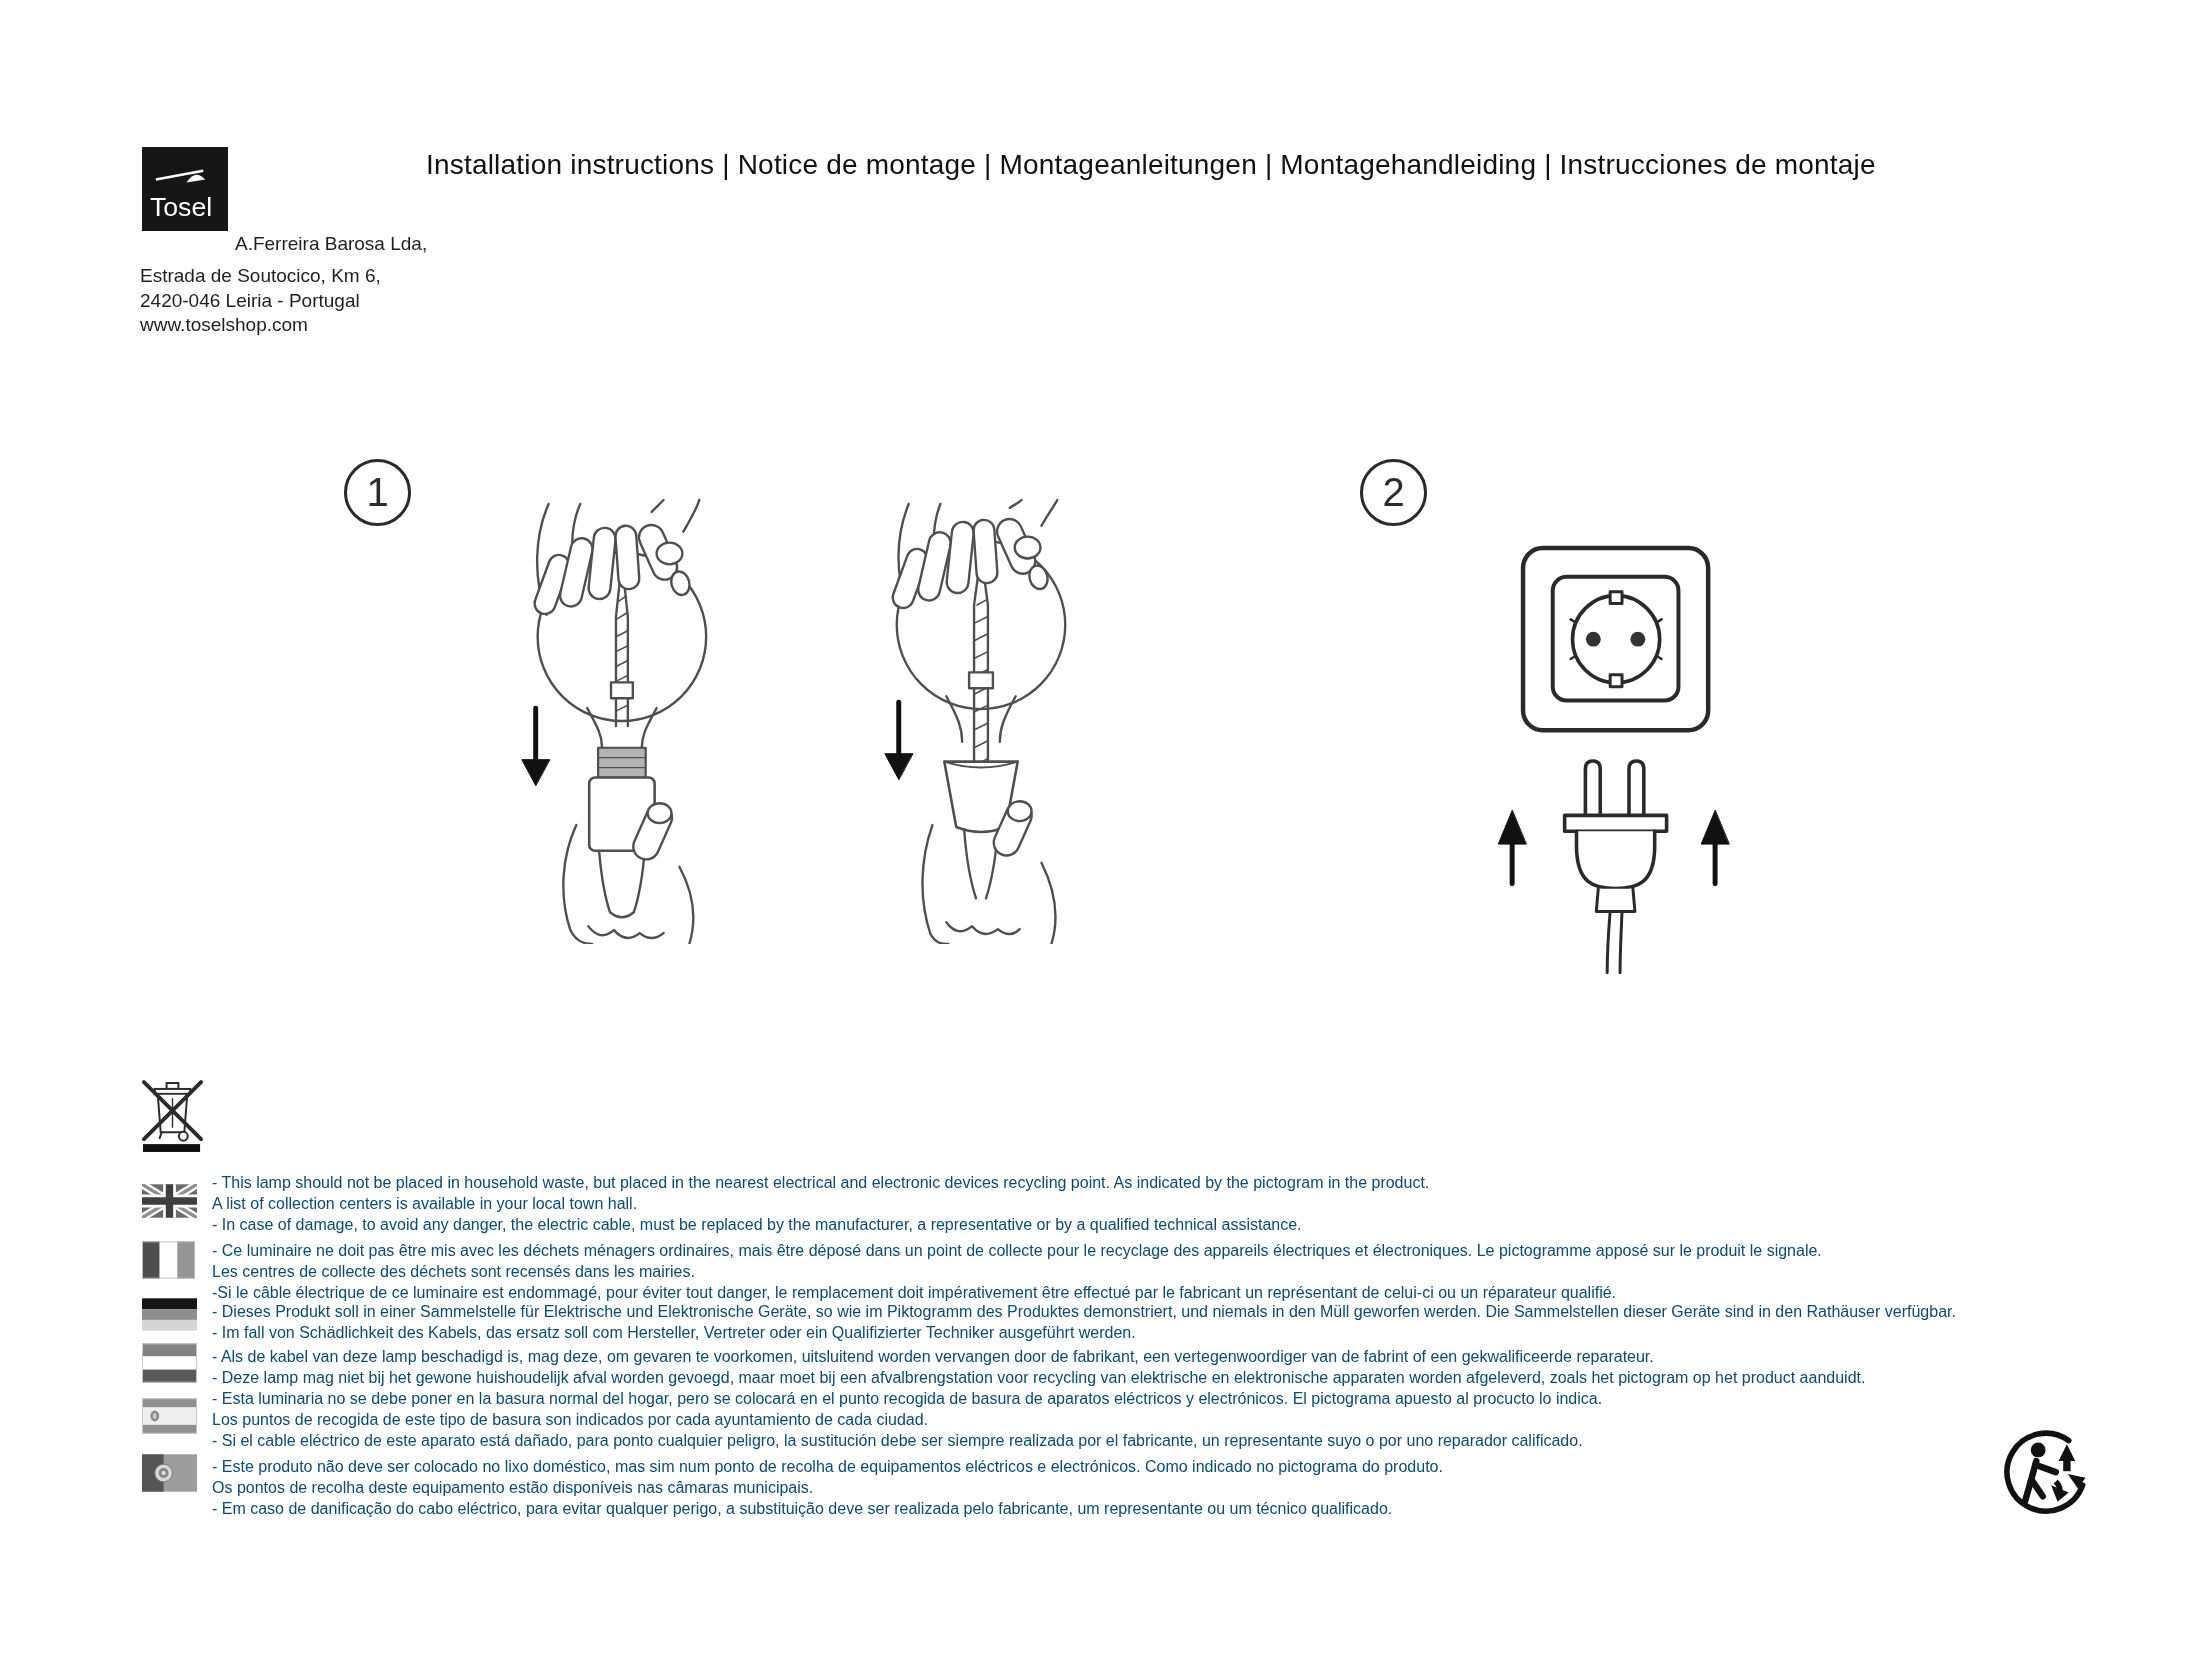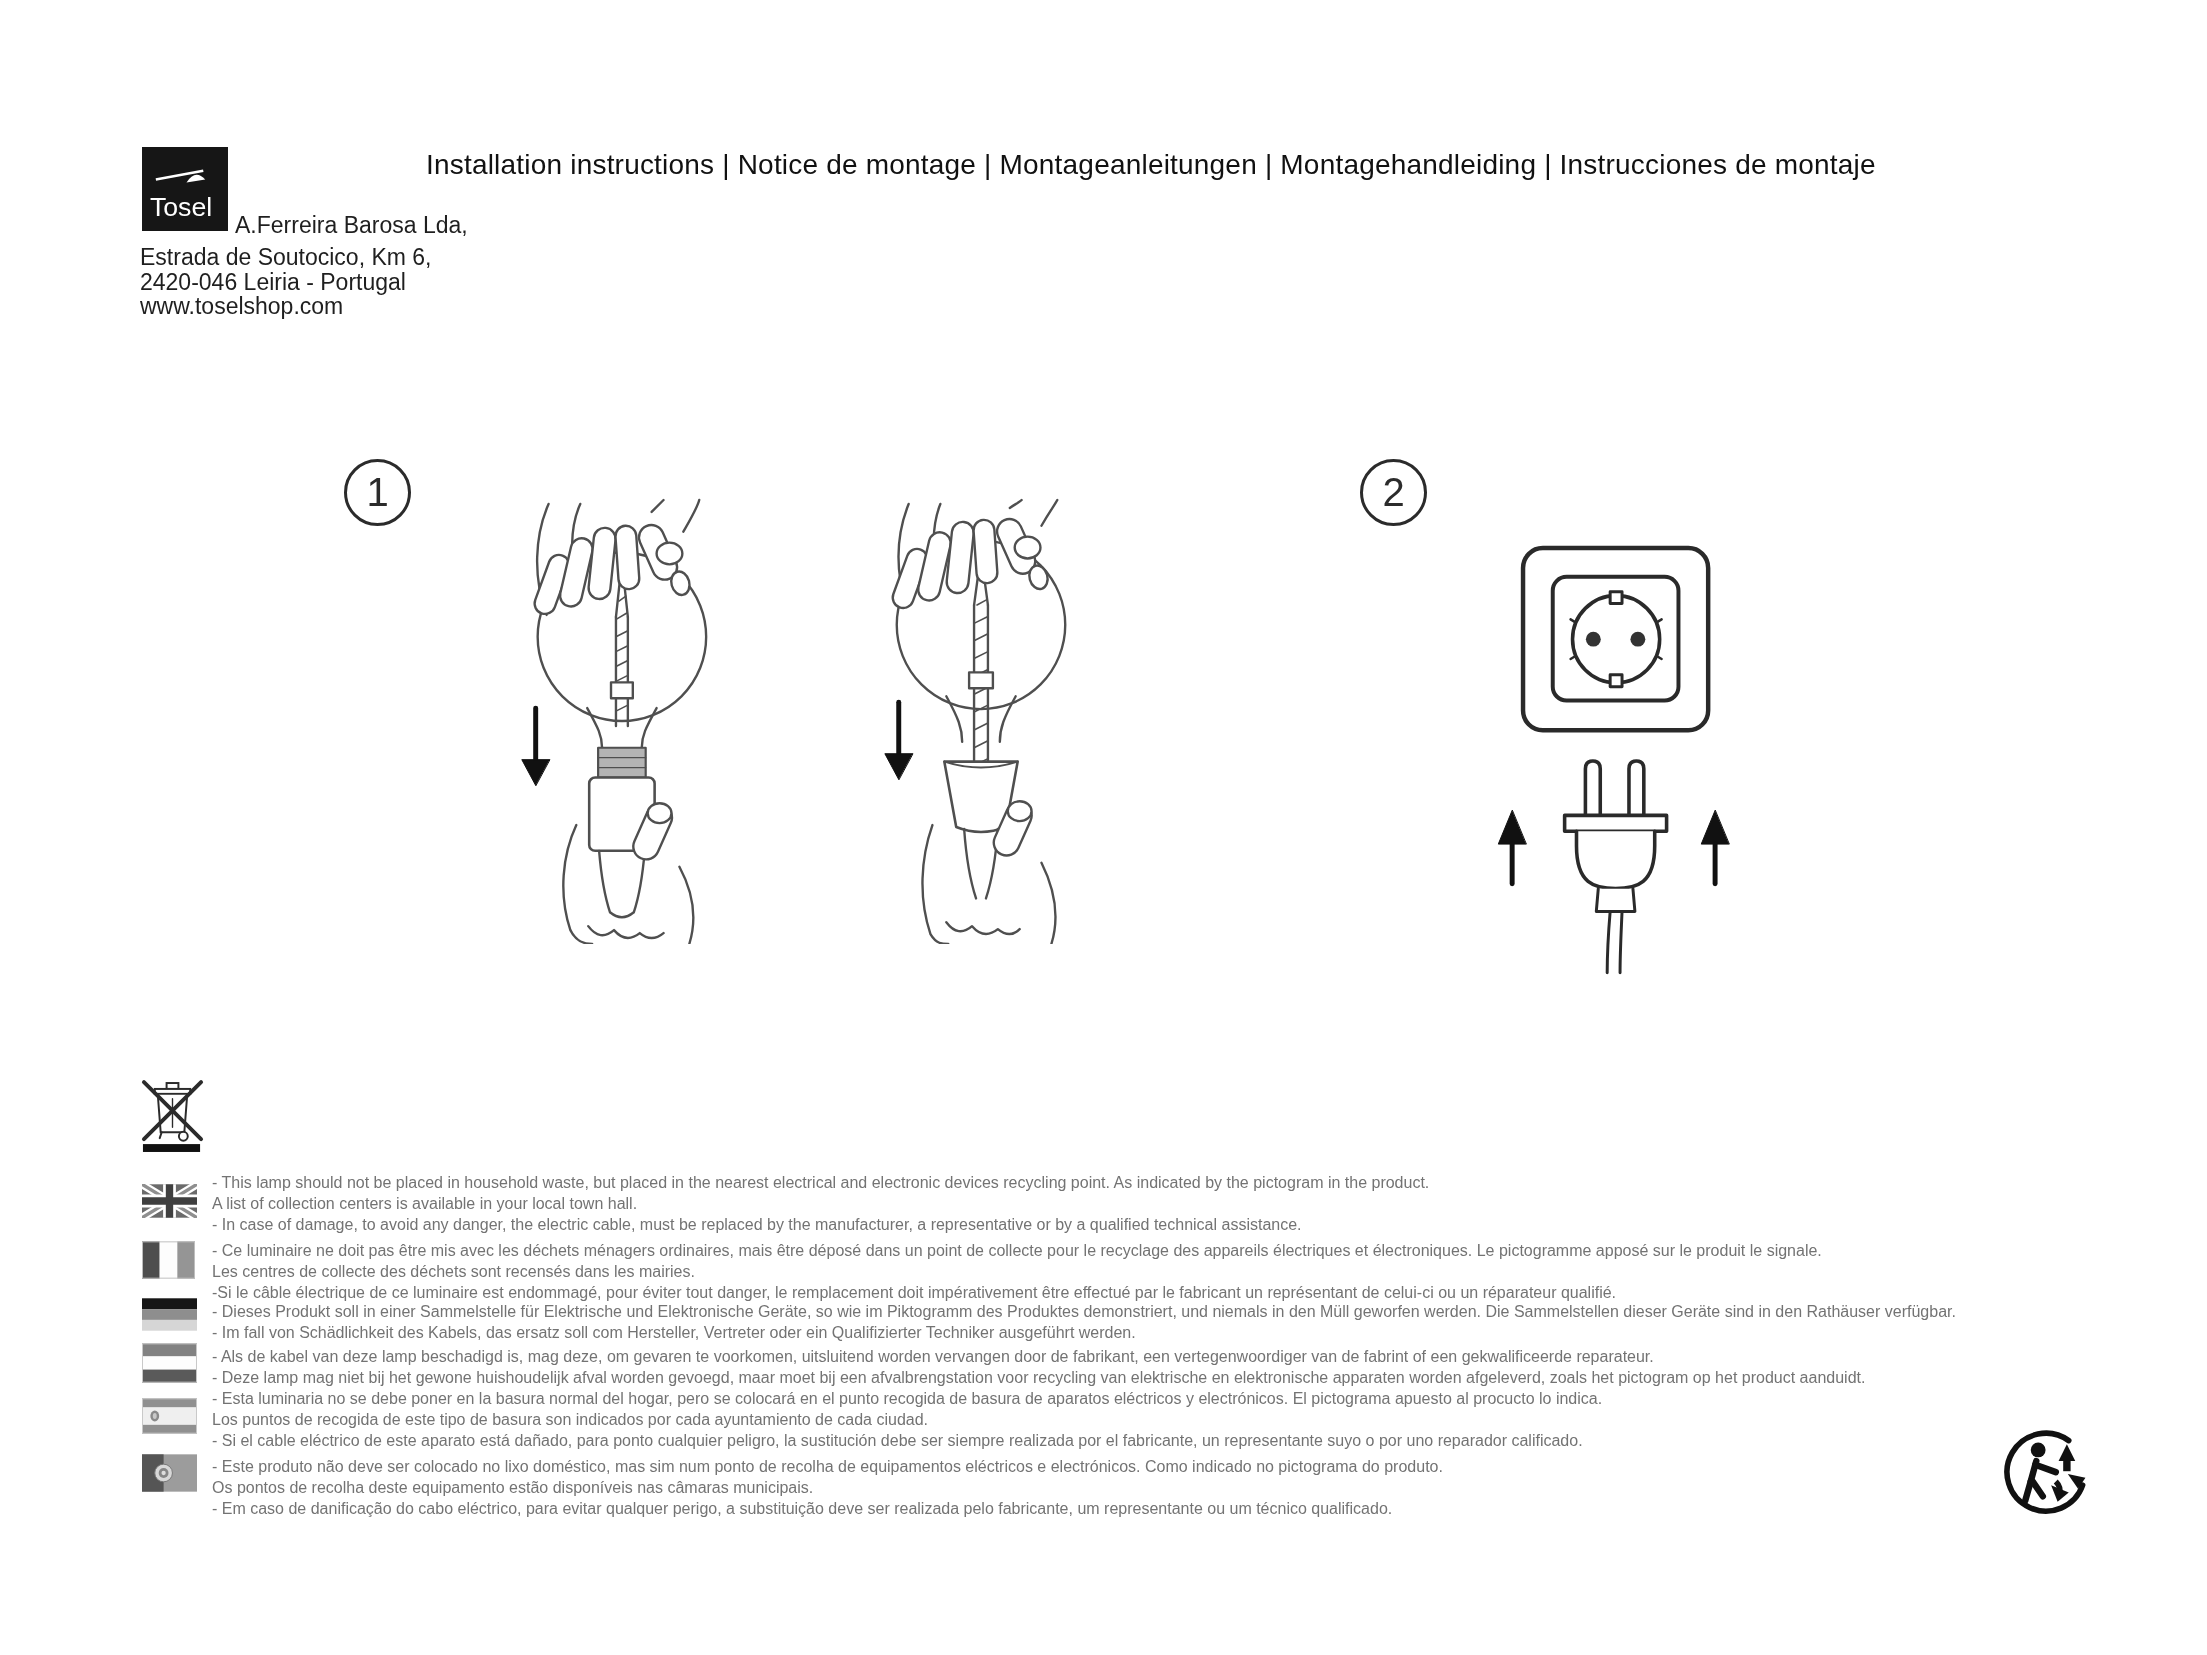--- a/index.html
+++ b/index.html
@@ -6,26 +6,26 @@
   body{
     width:2208px;height:1655px;position:relative;background:#ffffff;
     font-family:"Liberation Sans",sans-serif;color:#1a1a1a;overflow:hidden;
   }
   .abs{position:absolute;}
   .title{
     left:426px;top:125px;font-size:28px;white-space:nowrap;color:#111;
     letter-spacing:0.2px;
     margin-top:24px;
   }
-  .addr{font-size:23px;white-space:nowrap;color:#1f1f1f;}
+  .addr{font-size:19px;white-space:nowrap;color:#1f1f1f;margin-top:21px;}
   .step-circle{
     width:61px;height:61px;border:3px solid #2b2b2b;border-radius:50%;
     text-align:center;line-height:61px;font-size:40px;color:#2b2b2b;background:#fff;
   }
-  .notice-line{font-size:16px;line-height:21px;white-space:nowrap;color:#737373;}
+  .notice-line{font-size:16px;line-height:21px;white-space:nowrap;color:#0c4a6e;}
   .flag{display:block;}
   svg{display:block;}
 </style>
 </head>
 <body>
 
 <div class="abs title">Installation instructions | Notice de montage | Montageanleitungen | Montagehandleiding | Instrucciones de montaje</div>
 
 <svg class="abs" style="left:142px;top:147px" width="86" height="84" viewBox="0 0 87 85">
   <rect x="0" y="0" width="87" height="85" fill="#161616"></rect>

